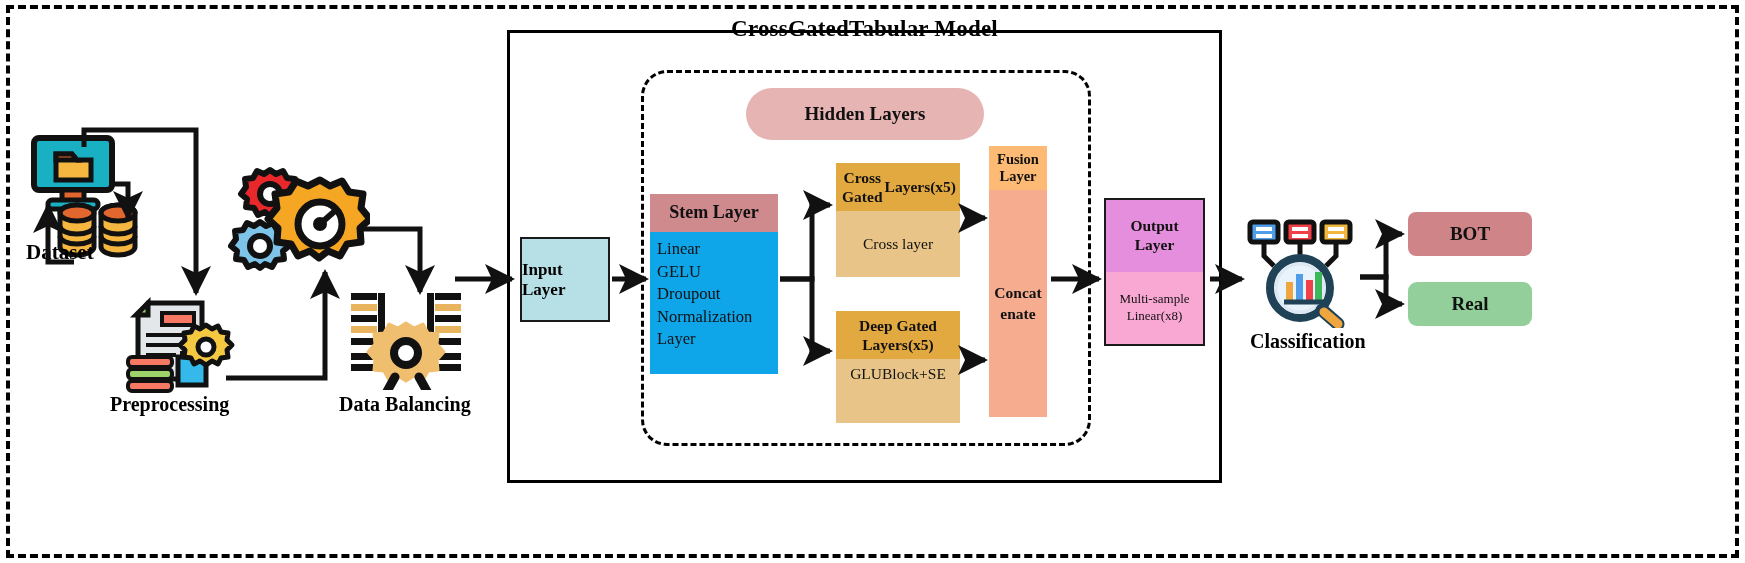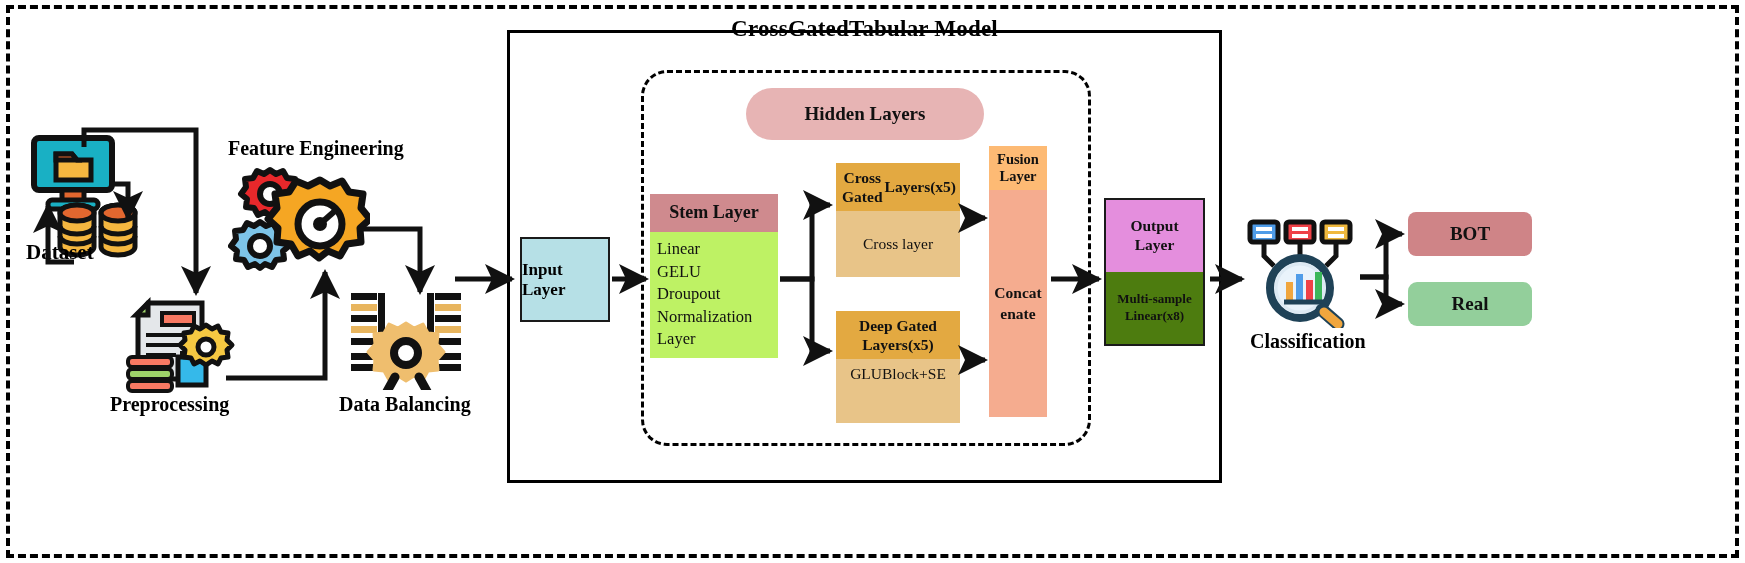--- a/index.html
+++ b/index.html
@@ -75,21 +75,21 @@
   }
   #input-layer span { display: block; }
 
   
   #stem { left: 650px; top: 194px; width: 128px; height: 180px; }
   #stem .hd {
     height: 38px; background: #cf8a8e;
     font-size: 18px; font-weight: bold; text-align: right;
   }
   #stem .bd {
-    height: 126px; background: #bef264;
+    height: 142px; background: #0ea5e9;
     justify-content: flex-start; align-items: flex-start;
     padding: 6px 0 0 7px; flex-direction: column;
     font-size: 16.5px; font-weight: normal;
   }
   #stem .bd span { display: block; line-height: 1.37; }
 
   
   #crossgated { left: 836px; top: 163px; width: 124px; height: 114px; }
   #crossgated .hd {
     height: 48px; background: #e3a941;
@@ -121,21 +121,21 @@
     height: 227px; background: #f5ac8f;
     font-size: 15.5px; font-weight: bold; flex-direction: column;
     line-height: 1.3;
   }
 
   
   #outputlayer { left: 1104px; top: 198px; width: 101px; height: 148px;
      border: 2px solid #1a1a1a; }
   #outputlayer .hd { height: 72px; background: #e48edd; font-size: 15.5px; font-weight: bold; }
   #outputlayer .bd {
-    height: 72px; background: #4d7c0f; font-size: 13px; font-weight: bold;
+    height: 72px; background: #f9a8d4; font-size: 13px; font-weight: normal;
     flex-direction: column; line-height: 1.3;
   }
 
   
   #bot-box {
     left: 1408px; top: 212px; width: 124px; height: 44px;
     background: #cf8487; border-radius: 8px;
     display: flex; align-items: center; justify-content: center;
     font-size: 19px; font-weight: bold; color: #111;
   }
@@ -244,21 +244,20 @@
       </g>
 
       <g transform="translate(92,64)">
         <path d="M0,-44 l10,6 12,-5 7,11 14,2 -2,14 9,11 -10,9 1,14 -14,2 -7,12 -12,-5 -9,7 -9,-7 -12,5 -7,-12 -14,-2 1,-14 -10,-9 9,-11 -2,-14 14,-2 7,-11 12,5 z" fill="#f5a623" stroke="#111" stroke-width="7" stroke-linejoin="round"></path>
         <circle cx="0" cy="0" r="22" fill="#fff" stroke="#111" stroke-width="7"></circle>
         <circle cx="0" cy="0" r="7" fill="#111"></circle>
         <line x1="0" y1="0" x2="16" y2="-14" stroke="#111" stroke-width="6"></line>
       </g>
     </svg>
   </div>
-  <div class="caption" id="cap-featureeng">Feature Engineering</div>
 
   <div class="icon-wrap" style="left:347px; top:285px;">
     <svg width="120" height="105" viewBox="0 0 120 105">
       <g fill="#111">
         <rect x="4" y="8" width="26" height="7"></rect>
         <rect x="4" y="19" width="26" height="7" fill="#e8b55e"></rect>
         <rect x="4" y="30" width="26" height="7"></rect>
         <rect x="4" y="41" width="26" height="7" fill="#e8b55e"></rect>
         <rect x="31" y="8" width="7" height="45"></rect>
         <rect x="4" y="53" width="34" height="7"></rect>

